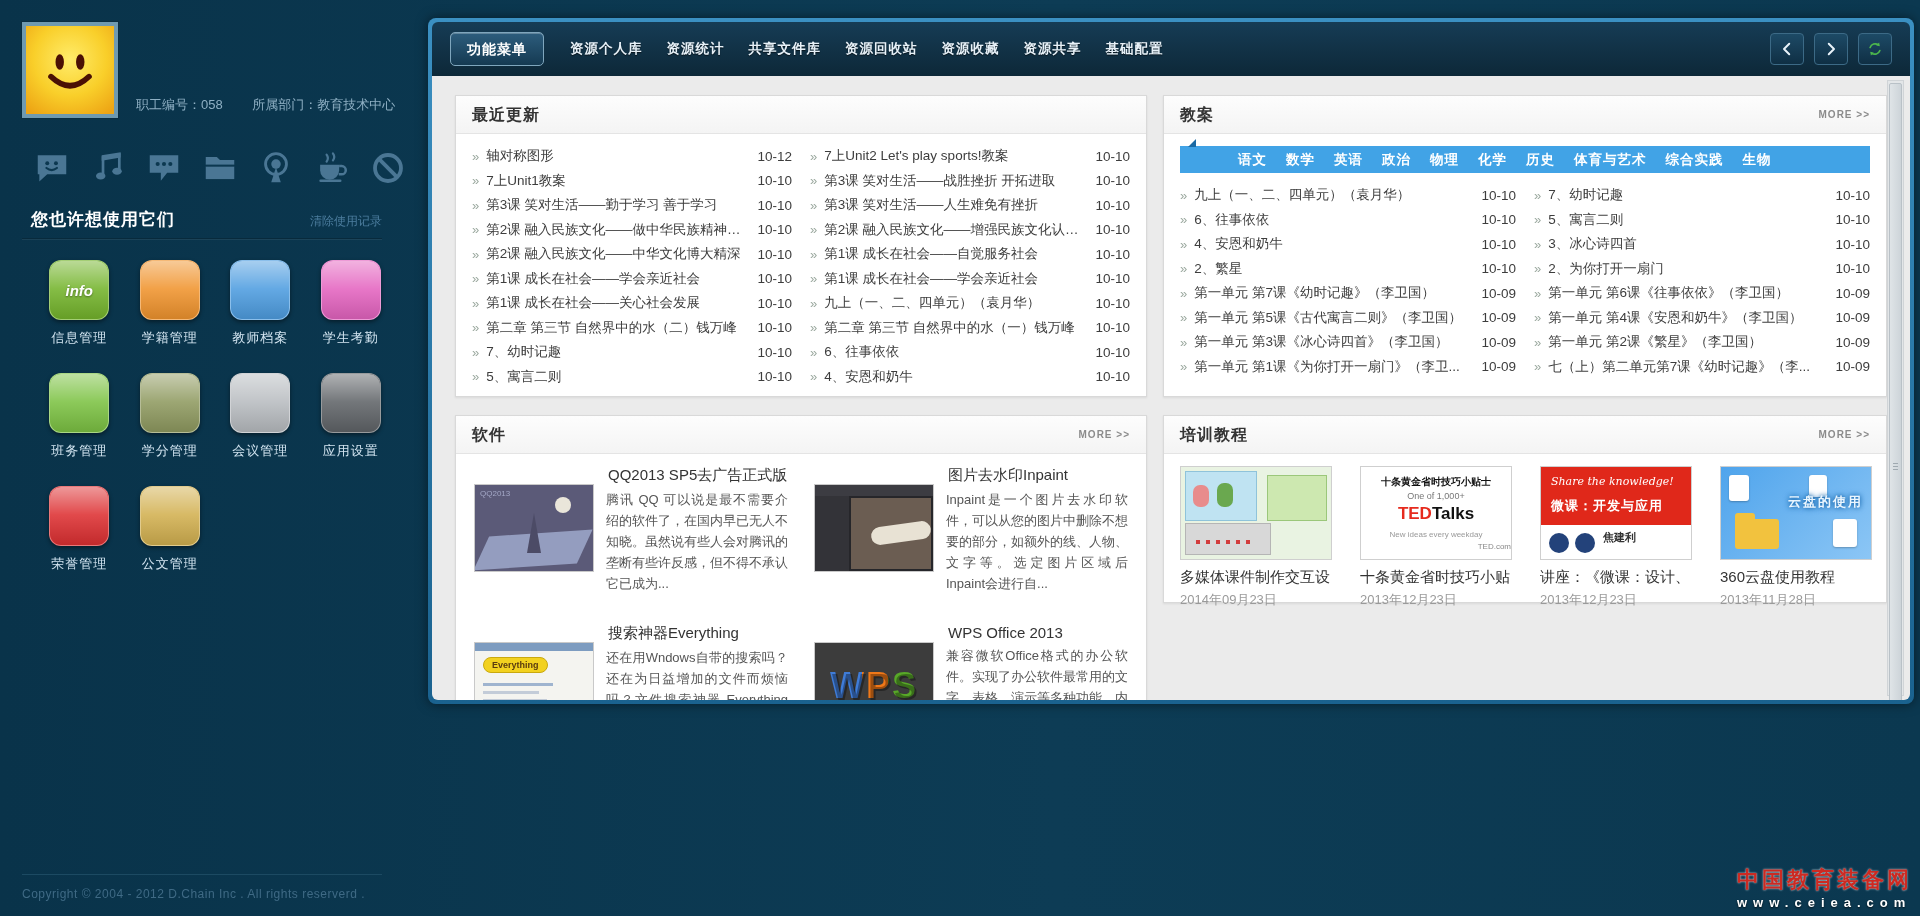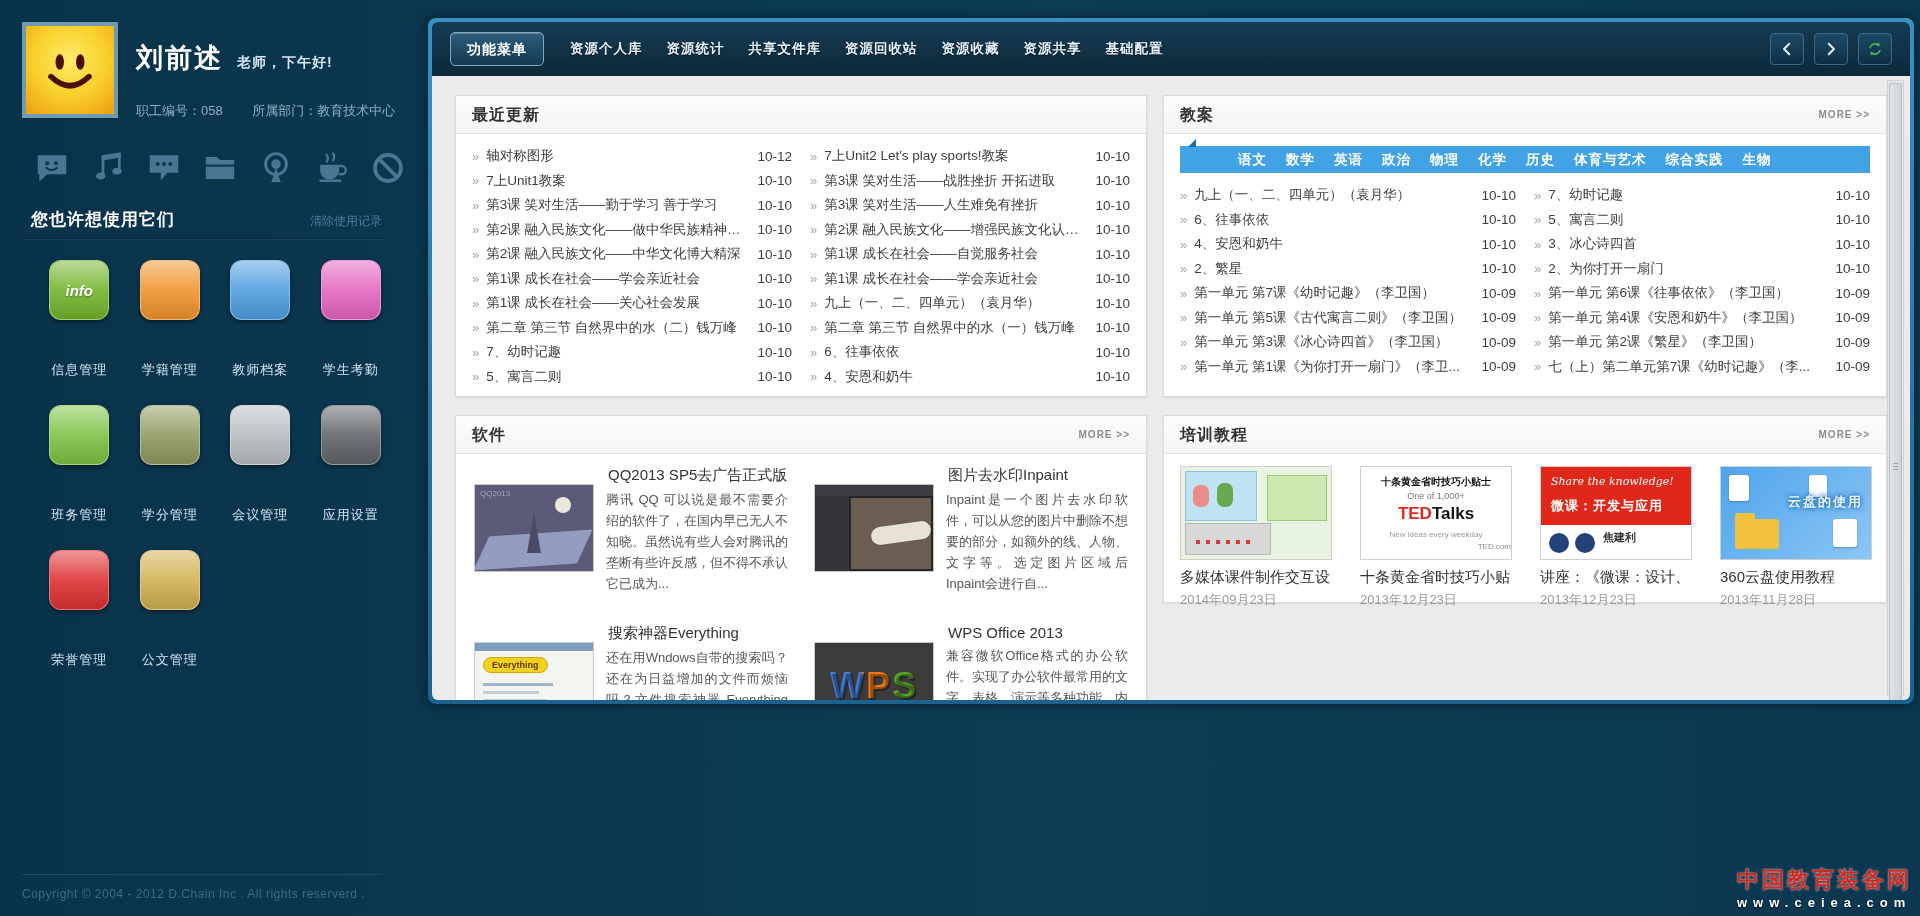--- a/index.html
+++ b/index.html
@@ -8,30 +8,30 @@
     background:linear-gradient(90deg,#09334a,#0d3c55 55%,#0b3850);
     font-family:"Liberation Sans","DejaVu Sans",sans-serif;
     -webkit-font-smoothing:antialiased;
   }
   
   .sidebar{position:absolute;left:0;top:0;width:428px;height:916px;}
   .avatar{position:absolute;left:22px;top:22px;width:88px;height:88px;border:4px solid #6f9ab0;background:#f6c81e;box-shadow:0 0 0 1px #0a2e42;}
   .avatar svg{display:block;}
   .u-name{position:absolute;left:136px;top:40px;color:#fff;font-size:27px;font-weight:bold;letter-spacing:2px;white-space:nowrap;}
   .u-greet{font-size:14px;font-weight:bold;color:#d4e5ef;margin-left:14px;letter-spacing:1px;}
-  .u-meta{position:absolute;left:136px;top:102px;font-size:13px;color:#8fb0c4;white-space:nowrap;}
+  .u-meta{position:absolute;left:136px;top:96px;font-size:13px;color:#8fb0c4;white-space:nowrap;}
   .u-meta span{margin-right:26px;}
   .quickrow{position:absolute;left:30px;top:146px;display:flex;gap:12px;}
   .qicon{width:44px;height:44px;display:flex;align-items:center;justify-content:center;cursor:pointer;}
   .suggest{position:absolute;left:22px;top:208px;width:360px;display:flex;justify-content:space-between;align-items:baseline;}
   .suggest-title{color:#fff;font-size:17px;font-weight:bold;letter-spacing:1px;margin-left:9px;}
   .clear-link{color:#4c7d9e;font-size:12px;cursor:pointer;}
   .sdivider{position:absolute;left:22px;top:238px;width:360px;height:1px;background:#082a3c;box-shadow:0 1px 0 rgba(255,255,255,.07);}
   .apps{position:absolute;left:34px;top:260px;width:362px;display:grid;grid-template-columns:repeat(4,1fr);row-gap:26px;}
-  .app-cell{display:flex;flex-direction:column;align-items:center;cursor:pointer;gap:32px;}
+  .app-cell{display:flex;flex-direction:column;align-items:center;cursor:pointer;}
   .tile{width:58px;height:58px;border-radius:12px;position:relative;border:1px solid rgba(255,255,255,.35);
         box-shadow:0 2px 4px rgba(0,0,0,.45);display:flex;align-items:center;justify-content:center;overflow:hidden;}
   .tile::before{content:"";position:absolute;inset:0;border-radius:11px;
         background:linear-gradient(180deg,rgba(255,255,255,.5),rgba(255,255,255,.12) 48%,rgba(0,0,0,.12));}
   .tile-glyph{position:relative;color:#fff;font-size:15px;font-weight:bold;font-style:italic;text-shadow:0 1px 2px rgba(0,0,0,.4);}
   .app-label{margin-top:9px;font-size:13px;color:#d3e5f1;letter-spacing:1px;}
   .copyright{position:absolute;left:22px;top:874px;width:360px;border-top:1px solid #1c4a62;padding-top:12px;
              font-size:12px;color:#3f6a85;letter-spacing:.5px;}
   
   .frame{position:absolute;left:428px;top:18px;width:1486px;height:686px;border-radius:8px;
@@ -164,21 +164,20 @@
             <stop offset="100%" stop-color="#eda414"></stop>
         </radialGradient>
       </defs>
       <rect width="24" height="24" fill="url(#gold)"></rect>
       <ellipse cx="9.2" cy="9.8" rx="1.15" ry="2.1" fill="#4a1004"></ellipse>
       <ellipse cx="14.8" cy="9.8" rx="1.15" ry="2.1" fill="#4a1004"></ellipse>
       <path d="M6.8 13.8q5.2 5 10.4 0" stroke="#4a1004" stroke-width="1.5" fill="none" stroke-linecap="round"></path>
     </svg>
   </div>
 
-  <div class="u-name"><span>刘前述</span><span class="u-greet">老师，下午好!</span></div>
   <div class="u-meta">
     <span>职工编号：058</span>
     <span>所属部门：教育技术中心</span>
   </div>
 
   <div class="quickrow">
     <span class="qicon">
       <svg width="38" height="38" viewBox="0 0 24 24">
           <path d="M3 4h18v12h-12l-5 4.5V16H3z" fill="#4a7694"></path>
           <circle cx="9" cy="9" r="1.25" fill="#0c3850"></circle>

